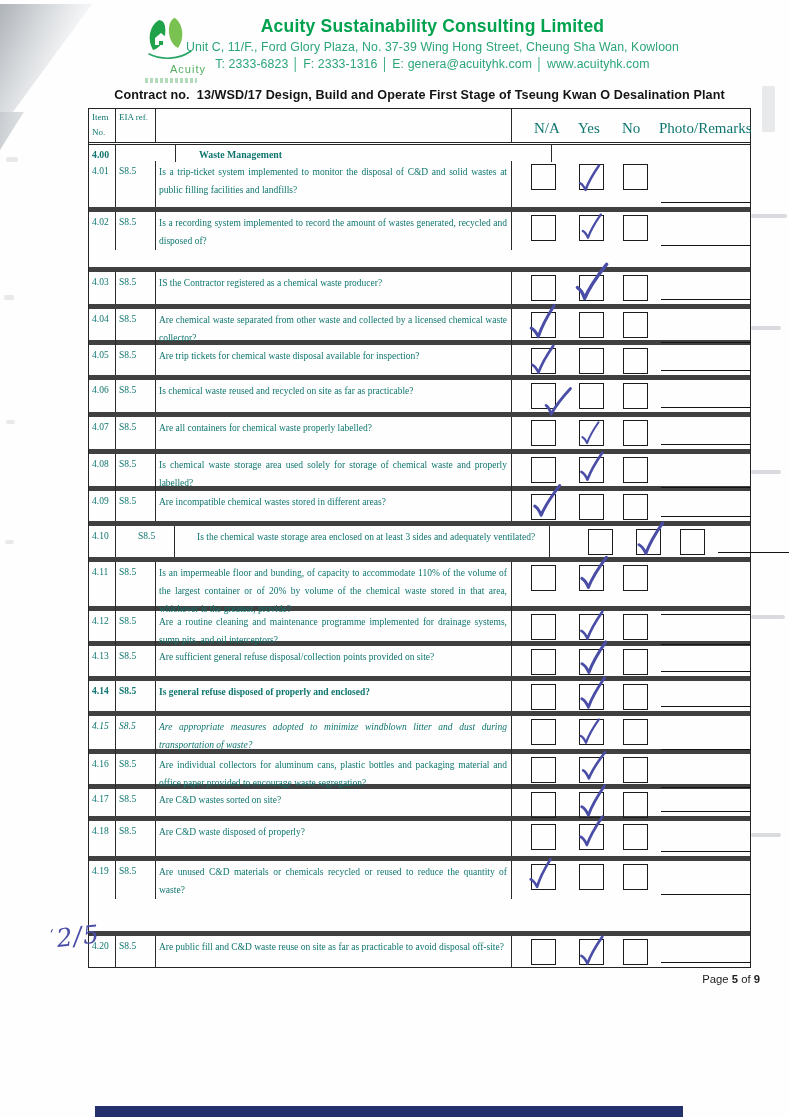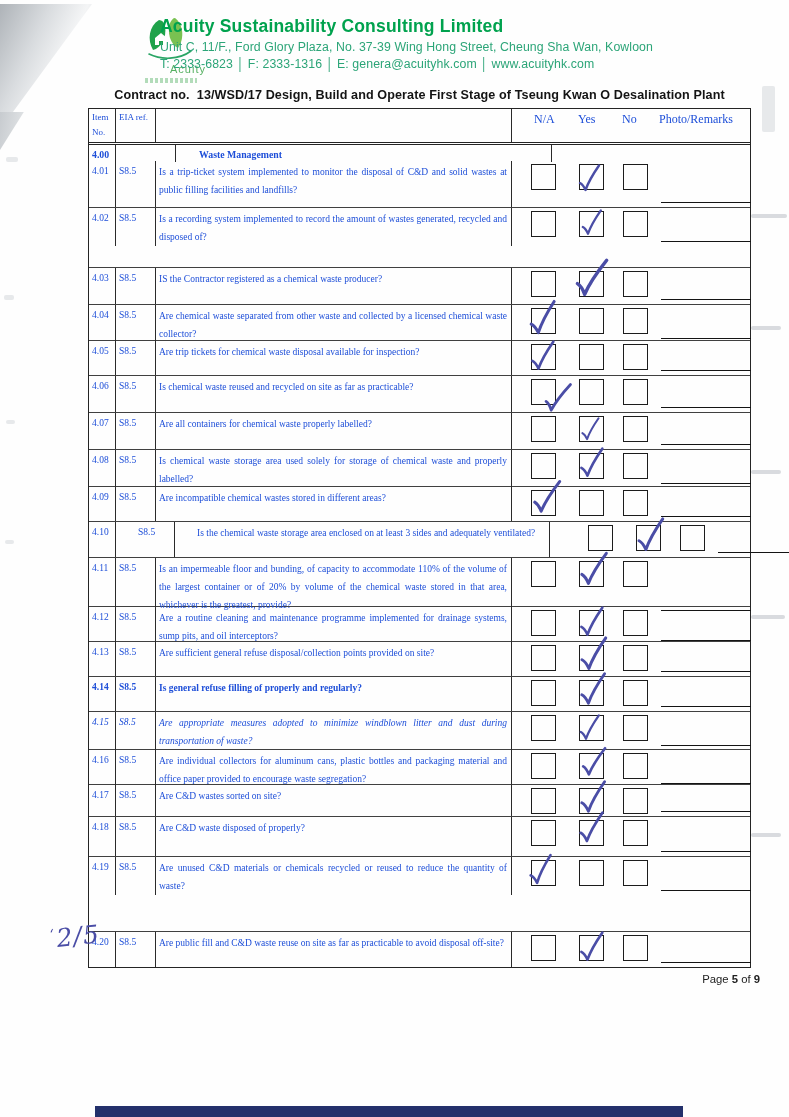--- a/index.html
+++ b/index.html
@@ -17,42 +17,42 @@
   .smudge{position:absolute;background:#ccd0d4;opacity:.45;border-radius:2px;}
   .streak{position:absolute;height:4px;background:#b9bec5;opacity:.55;border-radius:2px;}
   .bottom-bar{position:absolute;left:95px;top:1106px;width:588px;height:11px;background:#23306b;}
 
   
   .logo{position:absolute;left:136px;top:18px;width:70px;text-align:center;}
   .logo svg{display:block;margin:0 auto;}
   .logo .logo-name{font-size:11px;color:#55b061;letter-spacing:1px;margin-top:1px;text-align:right;}
   .logo .logo-tagline{height:5px;width:52px;margin:3px auto 0;
     background:repeating-linear-gradient(90deg,#9fd3a8 0 3px,transparent 3px 5px);opacity:.8;}
-  .hdr-text{position:absolute;top:16px;left:160px;right:84px;text-align:left;}
+  .hdr-text{position:absolute;top:16px;left:160px;right:84px;text-align:center;}
   .company{font-size:17.5px;font-weight:bold;color:#00a24e;letter-spacing:.2px;}
   .addr,.contact{font-size:12.3px;color:#2ca578;margin-top:3px;letter-spacing:.1px;}
 
   .doc-title{position:absolute;top:88px;left:88px;width:663px;text-align:center;
     font-size:12.6px;font-weight:bold;color:#141414;white-space:pre-wrap;letter-spacing:.1px;}
 
   
   .tbl{position:absolute;left:88px;top:108px;width:663px;border:1.6px solid #242424;
-    box-sizing:border-box;font-family:"Liberation Serif",serif;color:#1d4ed8;}
+    box-sizing:border-box;font-family:"Liberation Serif",serif;color:#0f766e;}
   .trow{display:grid;grid-template-columns:27px 40px 356px 1fr;box-sizing:border-box;}
-  .trow + .trow{border-top:1px solid #404040;}
+  .trow + .trow{border-top:5px solid #404040;}
   .cell{box-sizing:border-box;padding:2px 2px 0 3px;font-size:9.5px;line-height:17.5px;}
   .cItem,.cRef{border-right:1px solid #2a2a2a;}
   .cQ{border-right:1px solid #2a2a2a;text-align:justify;line-height:18.2px;padding-right:4px;}
   .cBoxes{position:relative;}
   .thead{height:33px;}
   .thead .cell{font-size:9px;line-height:15px;padding-top:1px;}
   .dline{height:3px;border-top:1.2px solid #242424;border-bottom:1.2px solid #242424;box-sizing:border-box;}
   .sec-row{height:16px;gap:20px;}
   .sec-no,.sec-title{font-weight:bold;font-size:9.8px;line-height:15px;}
-  .hlbl{position:absolute;top:3px;font-size:12px;}
+  .hlbl{position:absolute;top:11px;font-size:15px;}
   .box{position:absolute;top:3px;width:25px;height:26px;border:1.7px solid #1c1c1c;
     box-sizing:border-box;background:transparent;}
   .box.na{left:19px}.box.yes{left:67px}.box.no{left:111px}
   .rline{position:absolute;left:149px;width:90px;bottom:4px;border-bottom:1.7px solid #141414;}
   .check{position:absolute;pointer-events:none;}
   .check svg{display:block;overflow:visible;}
 
   
   .handwriting{position:absolute;left:50px;top:922px;font-family:"DejaVu Serif",serif;
     font-style:italic;font-size:25px;color:#4a4da6;transform:rotate(-6deg);letter-spacing:1px;}
@@ -326,21 +326,21 @@
               <svg width="32.5" height="37.5" viewBox="0 0 26 30">
                 <path d="M4 19 Q7 20.5 9.5 26 Q13 16 23 1.5" fill="none" stroke="#4a4da6" stroke-width="2.4" stroke-linecap="round" stroke-linejoin="round"></path>
               </svg>
             </span>
             <div class="rline"></div>
           </div>
         </div>
         <div class="trow" style="height: 35px; font-weight: bold;">
           <div class="cell cItem">4.14</div>
           <div class="cell cRef">S8.5</div>
-          <div class="cell cQ">Is general refuse filling of properly and regularly?</div>
+          <div class="cell cQ">Is general refuse disposed of properly and enclosed?</div>
           <div class="cBoxes">
             <div class="box na"></div>
             <div class="box yes"></div>
             <div class="box no"></div>
             <span class="check" style="left: 65px; top: -5px; transform: rotate(0deg);">
               <svg width="31.2" height="36" viewBox="0 0 26 30">
                 <path d="M4 19 Q7 20.5 9.5 26 Q13 16 23 1.5" fill="none" stroke="#4a4da6" stroke-width="2.4" stroke-linecap="round" stroke-linejoin="round"></path>
               </svg>
             </span>
             <div class="rline"></div>

